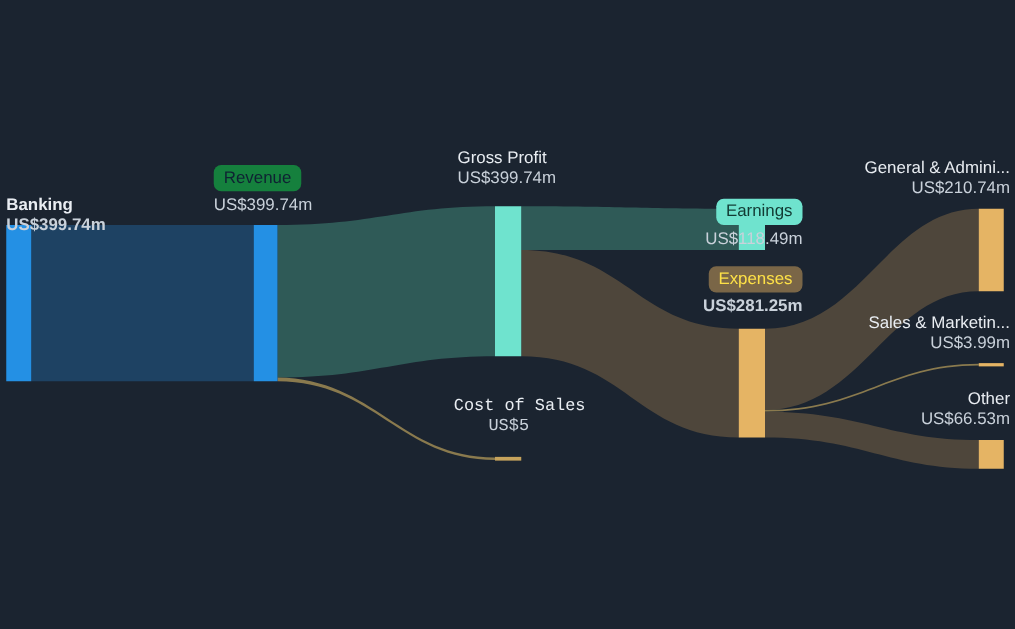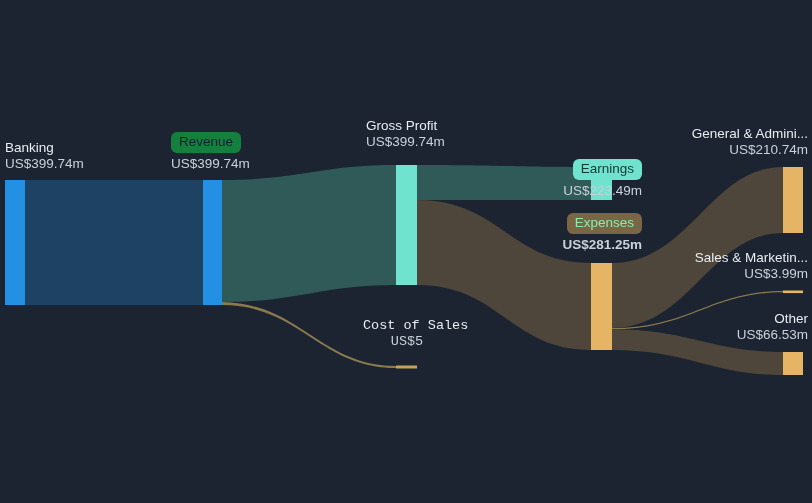--- a/index.html
+++ b/index.html
@@ -22,21 +22,21 @@
 
   .pill{
     display:inline-block;
     border-radius:6px;
     padding:2px 8px 3px 8px;
     font-size:13.5px;
     line-height:1.15;
   }
   .pill.revenue{background:#15803d;color:#0f2233;}
   .pill.earnings{background:#6fe3ce;color:#123a33;}
-  .pill.expenses{background:#7a6647;color:#86efac;}
+  .pill.expenses{background:#7a6647;color:#fde047;}
 </style>
 </head>
 <body>
 
 <div id="stage">
 
   <svg id="sankey" viewBox="0 0 812 503" xmlns="http://www.w3.org/2000/svg">
 
     <g>
 
@@ -63,21 +63,21 @@
       <rect x="396" y="165" width="21" height="120" fill="#6fe3ce"></rect>
       <rect x="396" y="365.5" width="21" height="3" fill="#c6a35c"></rect>
       <rect x="591" y="167" width="21" height="33" fill="#6fe3ce"></rect>
       <rect x="591" y="263" width="21" height="87" fill="#e5b464"></rect>
       <rect x="783" y="167" width="20" height="66" fill="#e5b464"></rect>
       <rect x="783" y="290.5" width="20" height="2.6" fill="#e5b464"></rect>
       <rect x="783" y="352" width="20" height="23" fill="#e5b464"></rect>
     </g>
   </svg>
 
-  <div class="lbl left" style="left:5px;top:140px;">
+  <div class="lbl left" style="left:5px;top:156px;font-weight:bold;">
     <span class="name">Banking</span>
     <span class="val">US$399.74m</span>
   </div>
 
   <div class="lbl left" style="left:171px;top:132px;">
     <span class="pill revenue">Revenue</span>
     <span class="val" style="margin-top:3px;">US$399.74m</span>
   </div>
 
   <div class="lbl left" style="left:366px;top:118px;">
@@ -85,21 +85,21 @@
     <span class="val">US$399.74m</span>
   </div>
 
   <div class="lbl left" style="left:363px;top:318px;font-family:Liberation Mono, monospace;">
     <span class="name">Cost of Sales</span>
     <span class="val" style="text-align:center;display:block;width:88px;">US$5</span>
   </div>
 
   <div class="lbl right" style="left:482px;top:115px;width:160px;margin-top:44px;">
     <span class="pill earnings">Earnings</span>
-    <span class="val" style="margin-top:3px;">US$223.49m</span>
+    <span class="val" style="margin-top:3px;">US$118.49m</span>
   </div>
 
   <div class="lbl right" style="left:482px;top:213px;width:160px;">
     <span class="pill expenses">Expenses</span>
     <span class="val" style="margin-top:3px;font-weight:bold;">US$281.25m</span>
   </div>
 
   <div class="lbl right" style="left:612px;top:126px;width:196px;">
     <span class="name">General &amp; Admini...</span>
     <span class="val">US$210.74m</span>

